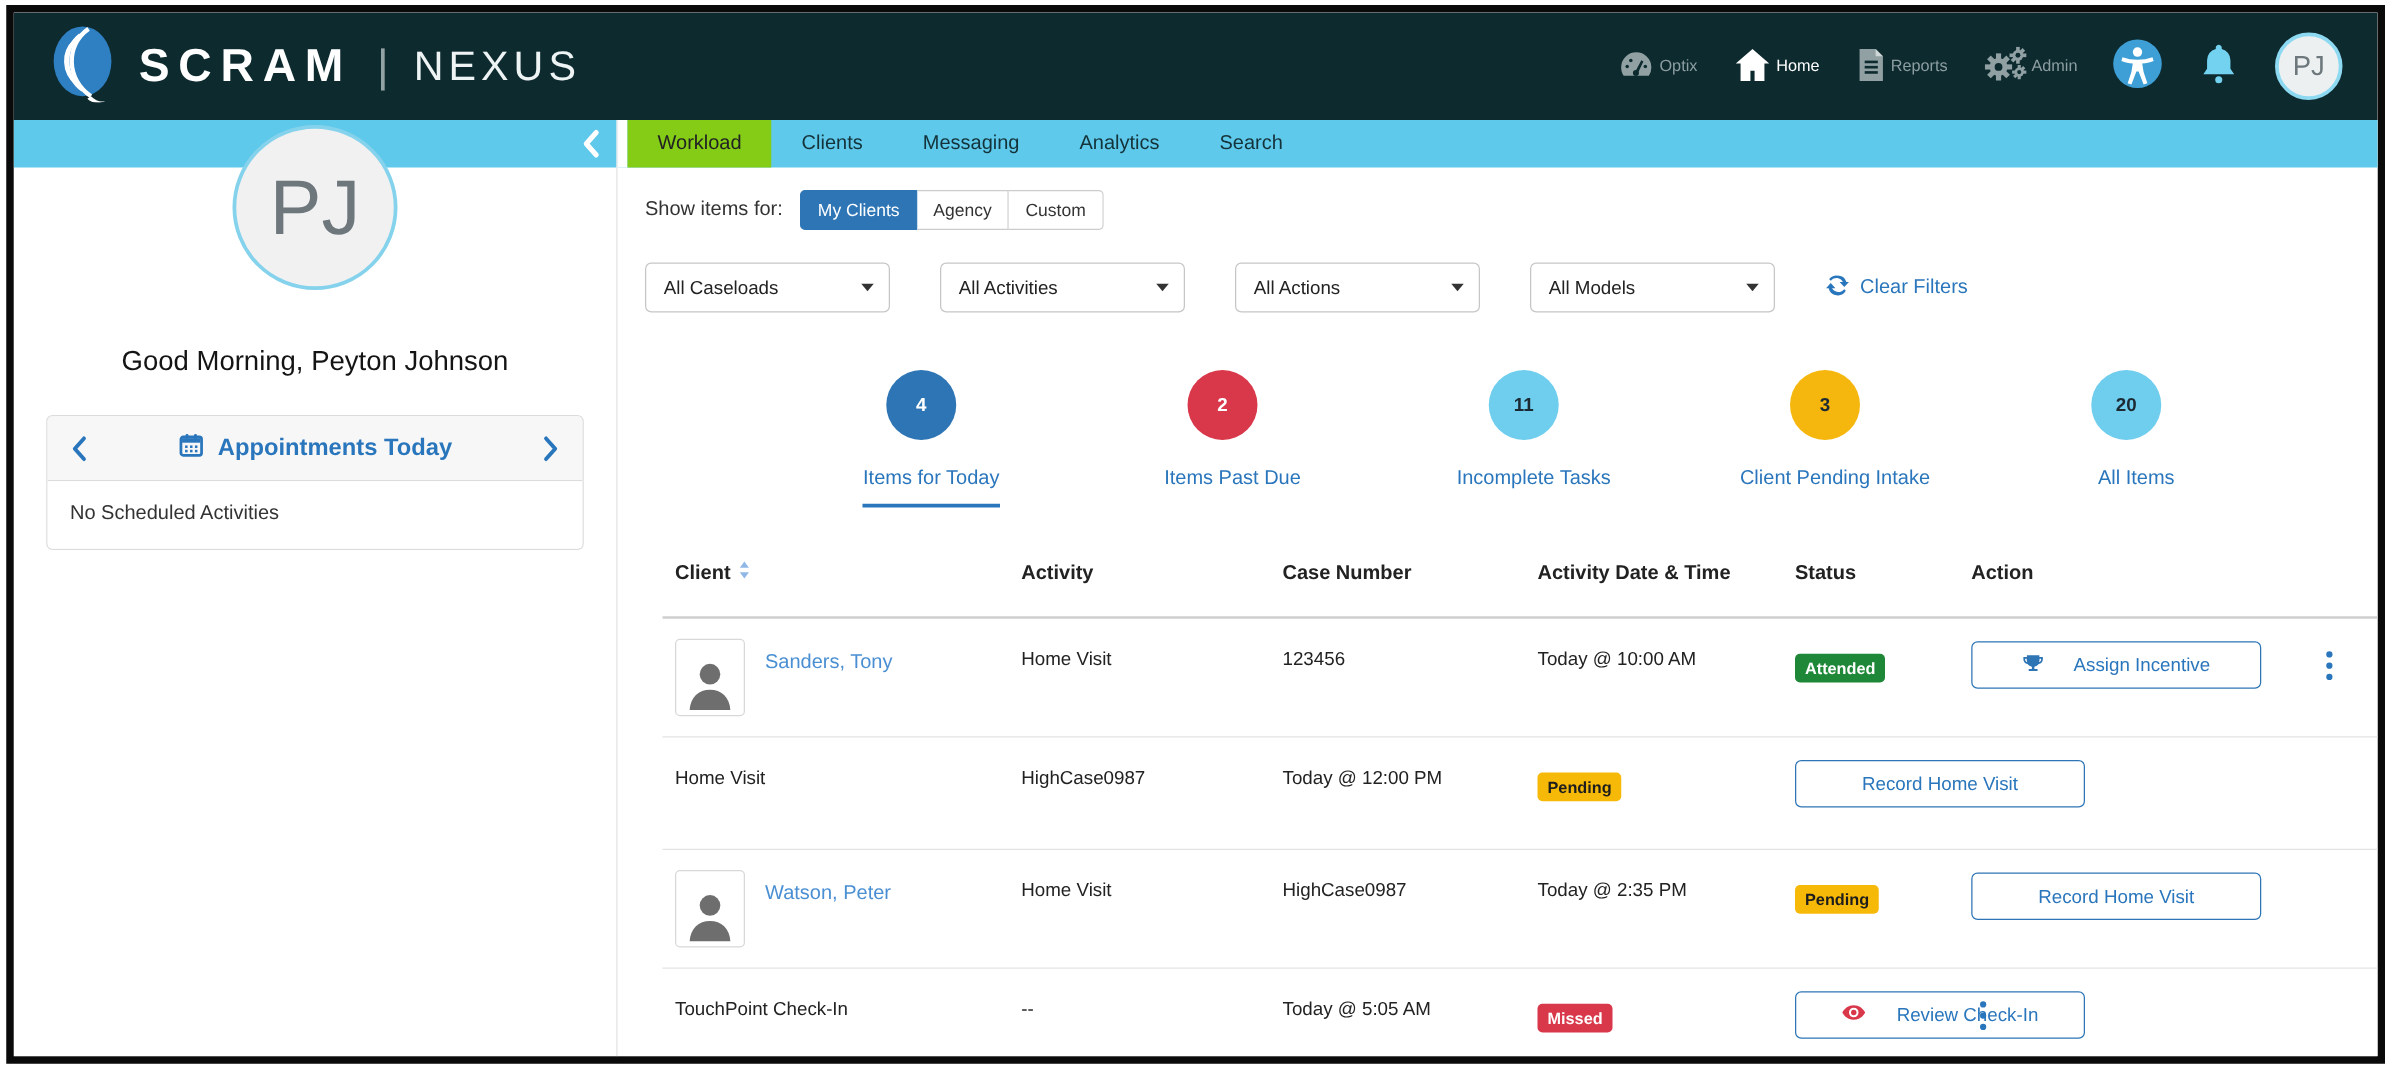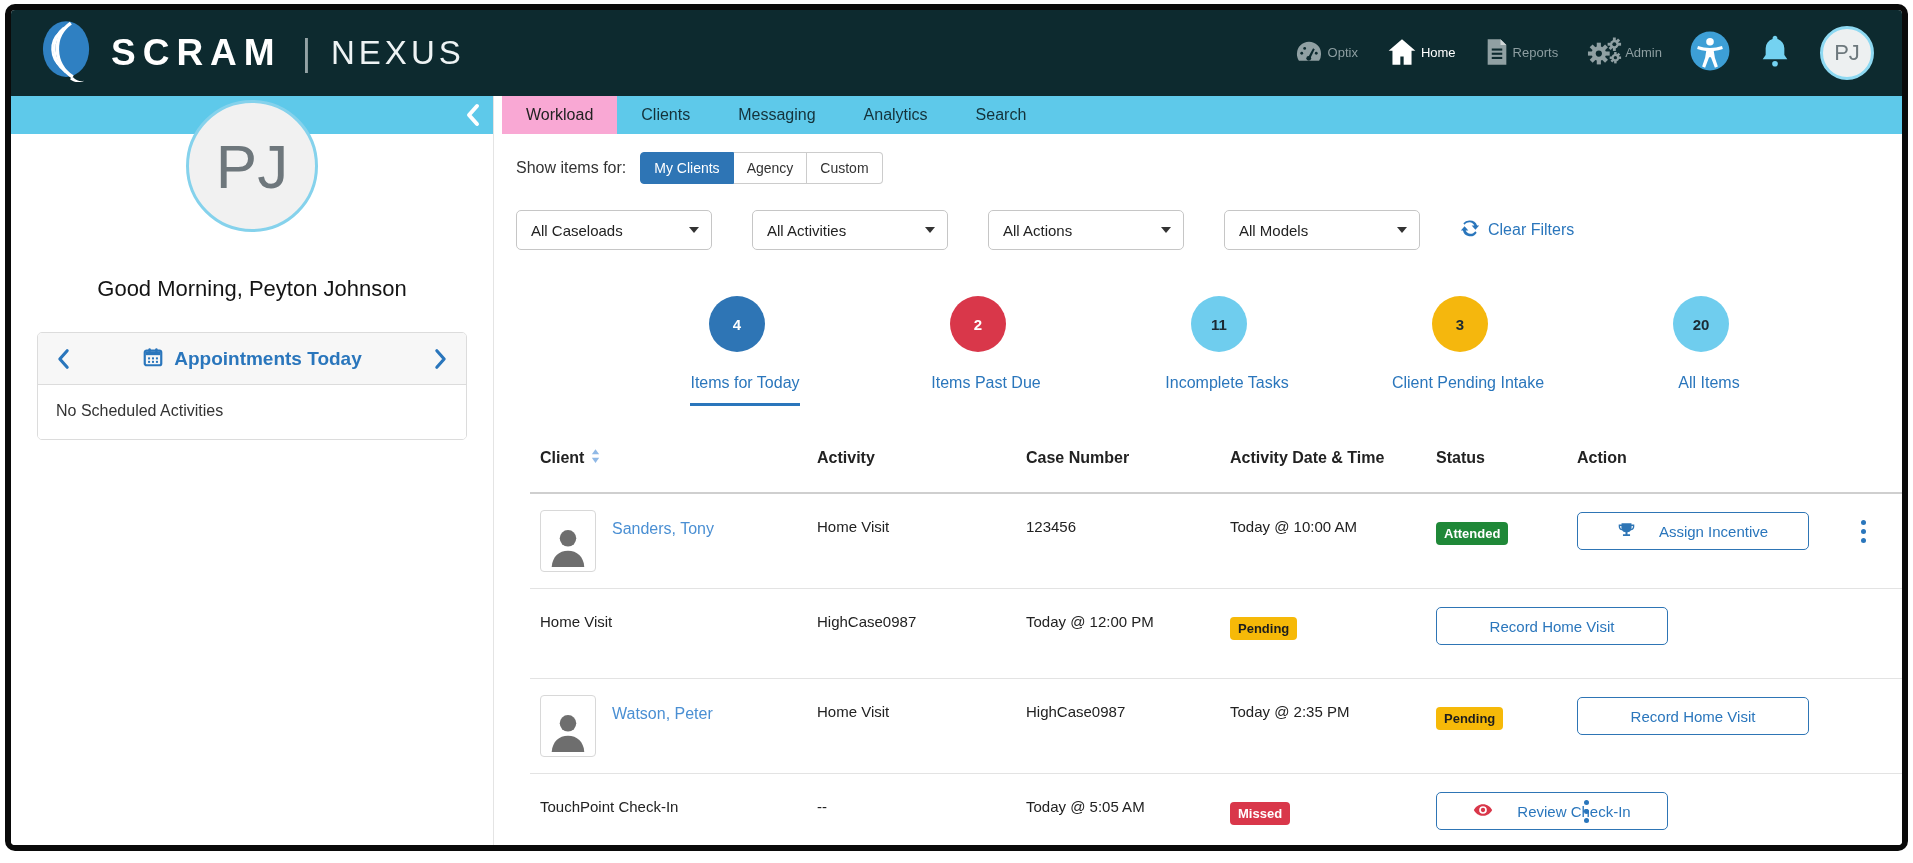--- a/index.html
+++ b/index.html
@@ -1,18 +1,18 @@
 <!DOCTYPE html>
 <html><head>
 <meta charset="utf-8">
 <style>
   * { margin:0; padding:0; box-sizing:border-box; }
   html,body { width:1913px; height:863px; background:#ffffff; font-family:"Liberation Sans", sans-serif; }
   .frame { position:relative; width:1903px; height:847px; margin:4px 0 0 5px; background:#fff;
-           border:6px solid #0a0a0a; border-radius:10px; overflow:hidden; }
+           border:6px solid #0a0a0a; border-radius:0; overflow:hidden; }
 
   
   .navbar { height:86px; background:#0d2a2f; display:flex; align-items:center; justify-content:space-between;
             padding:0 28px 0 30px; }
   .brand { display:flex; align-items:center; gap:18px; }
   .brand-name { color:#fff; font-size:37px; font-weight:bold; letter-spacing:7px; }
   .brand-divider { color:#93a2a5; font-size:36px; font-weight:200; margin:0 2px; }
   .brand-product { color:#eef3f4; font-size:33px; font-weight:300; letter-spacing:4px; }
   .nav-right { display:flex; align-items:center; gap:28px; }
   .nav-item { display:flex; flex-direction:row; align-items:center; gap:3px; color:#8d9ea1; font-size:13px; cursor:pointer; }
@@ -36,21 +36,21 @@
                  border-bottom:1px solid #dcdcdc; }
   .appt-center { flex:1; display:flex; align-items:center; justify-content:center; gap:10px; }
   .appt-title { color:#2a76bc; font-size:19px; font-weight:bold; }
   .chev-btn { cursor:pointer; display:flex; align-items:center; }
   .appt-body { padding:17px 18px 19px; font-size:16px; color:#333; background:#fff; }
 
   .content { flex:1; background:#fff; }
   .tabbar { height:38px; background:#5ec9ea; display:flex; }
   .tab-spacer { width:8px; background:#fff; }
   .tab { padding:0 24px; line-height:38px; font-size:16px; color:#14323a; cursor:pointer; }
-  .tab.active { background:#f9a8d4; color:#222; }
+  .tab.active { background:#84cc16; color:#222; }
 
   .content-inner { padding:18px 0 0 22px; }
 
   .show-row { display:flex; align-items:center; gap:14px; font-size:16px; color:#333; }
   .seg-group { display:flex;text-align:right; }
   .seg { padding:7px 13px; font-size:14px; background:#fff; border:1px solid #ccc; color:#333; cursor:pointer;
          border-left-width:0; }
   .seg:first-child { border-left-width:1px; border-radius:4px 0 0 4px; }
   .seg:last-child { border-radius:0 4px 4px 0; }
   .seg.active { background:#2e75b5; border-color:#2e75b5; color:#fff; }

